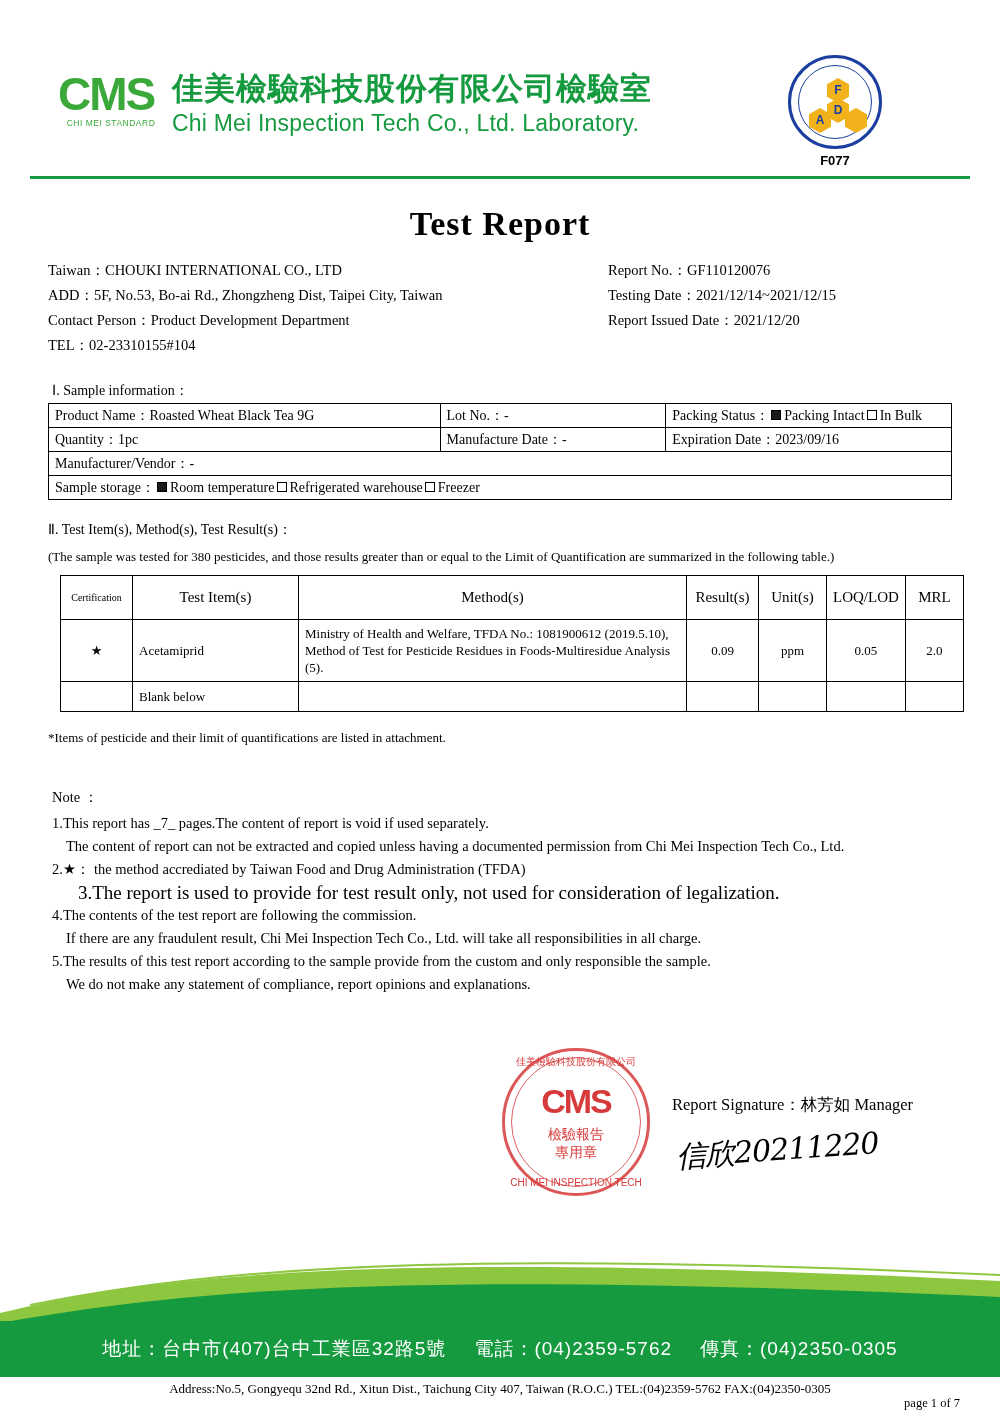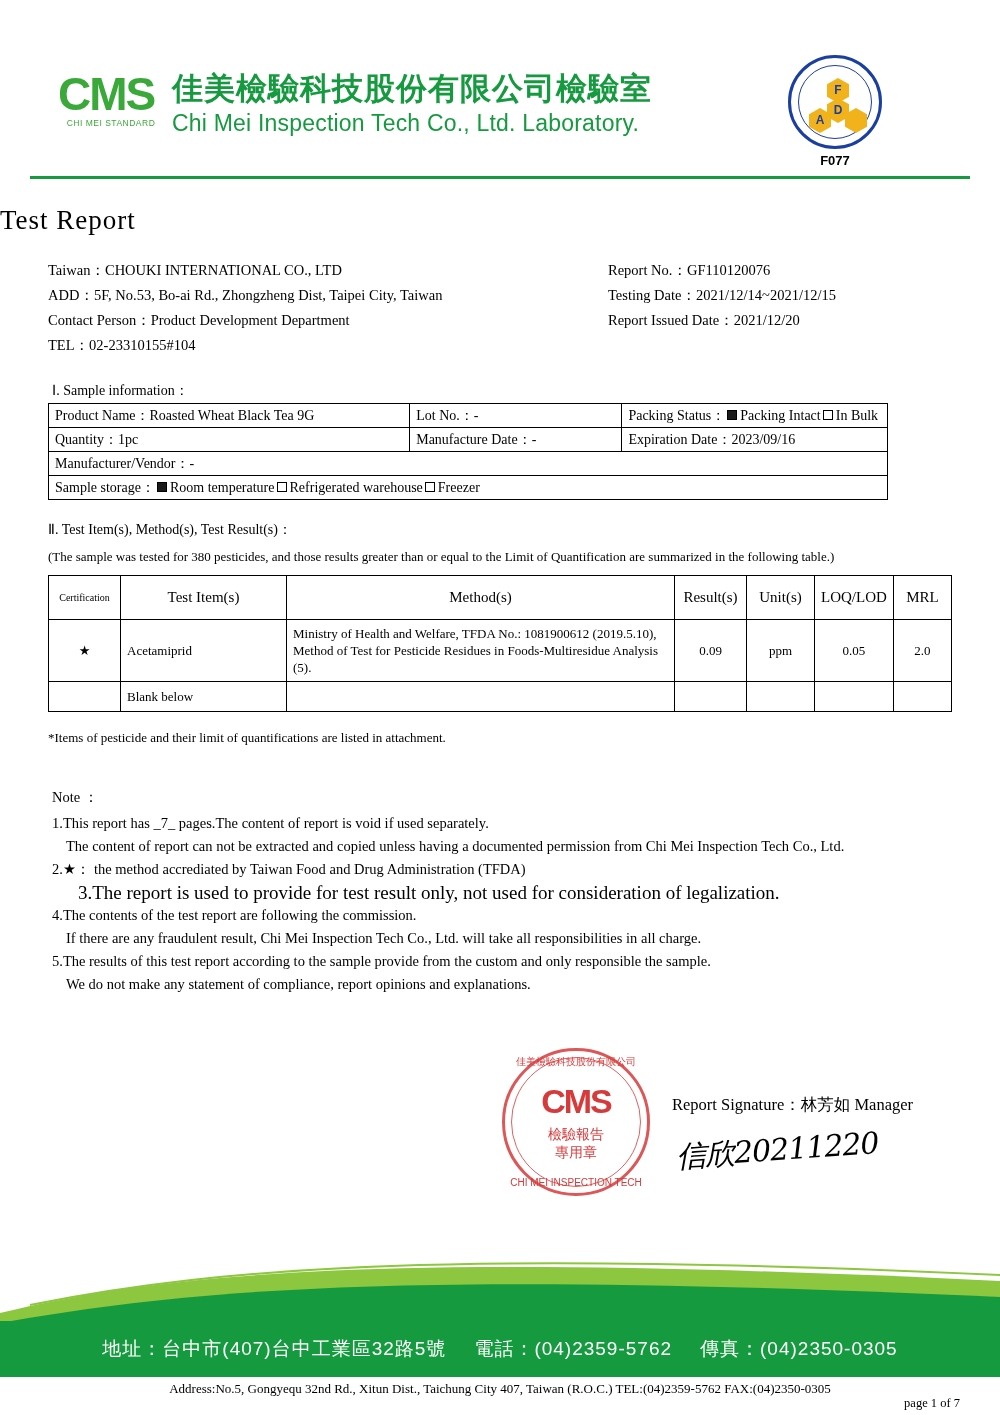--- a/index.html
+++ b/index.html
@@ -72,21 +72,21 @@
     font-family:"Liberation Sans", sans-serif;
     font-size:13px; font-weight:bold; margin-top:4px;
   }
   .rule-green {
     position:absolute; left:30px; right:30px; top:176px; height:3px;
     background:#159a3f;
   }
   
   .doc-title {
     position:absolute; left:0; right:0; top:205px;
-    font-size:27px; font-weight:normal;
+    text-align:center; font-size:34px; font-weight:bold;
     letter-spacing:1px;
   }
   
   .meta {
     position:absolute; left:48px; right:48px; top:258px;
     display:flex; font-size:14.5px; line-height:25px;
   }
   .meta .col-l { width:560px; }
   .meta .col-r { flex:1; }
   
@@ -96,26 +96,26 @@
   #sec1-label { left:52px; top:382px; }
   #sec2-label { left:48px; top:521px; }
   #sec2-note  { left:48px; top:549px; font-size:13px; }
   .tbl {
     position:absolute; border-collapse:collapse;
     font-size:14px;
   }
   .tbl td, .tbl th { border:1px solid #000; padding:2px 6px; vertical-align:middle; }
   
   #sample-table {
-    left:48px; top:403px; width:840px;
+    left:48px; top:403px; width:904px;
   }
   #sample-table td { height:24px; }
   
   #test-table {
-    left:48px; top:575px; width:904px;
+    left:60px; top:575px; width:904px;
   }
   #test-table th { text-align:center; font-weight:normal; font-size:15px; height:44px; }
   #test-table td { font-size:13px; }
   .cell-center { text-align:center; }
   .star { font-size:15px; }
   .attach-note {
     position:absolute; left:48px; top:730px; font-size:13px;
   }
   
   .notes {

